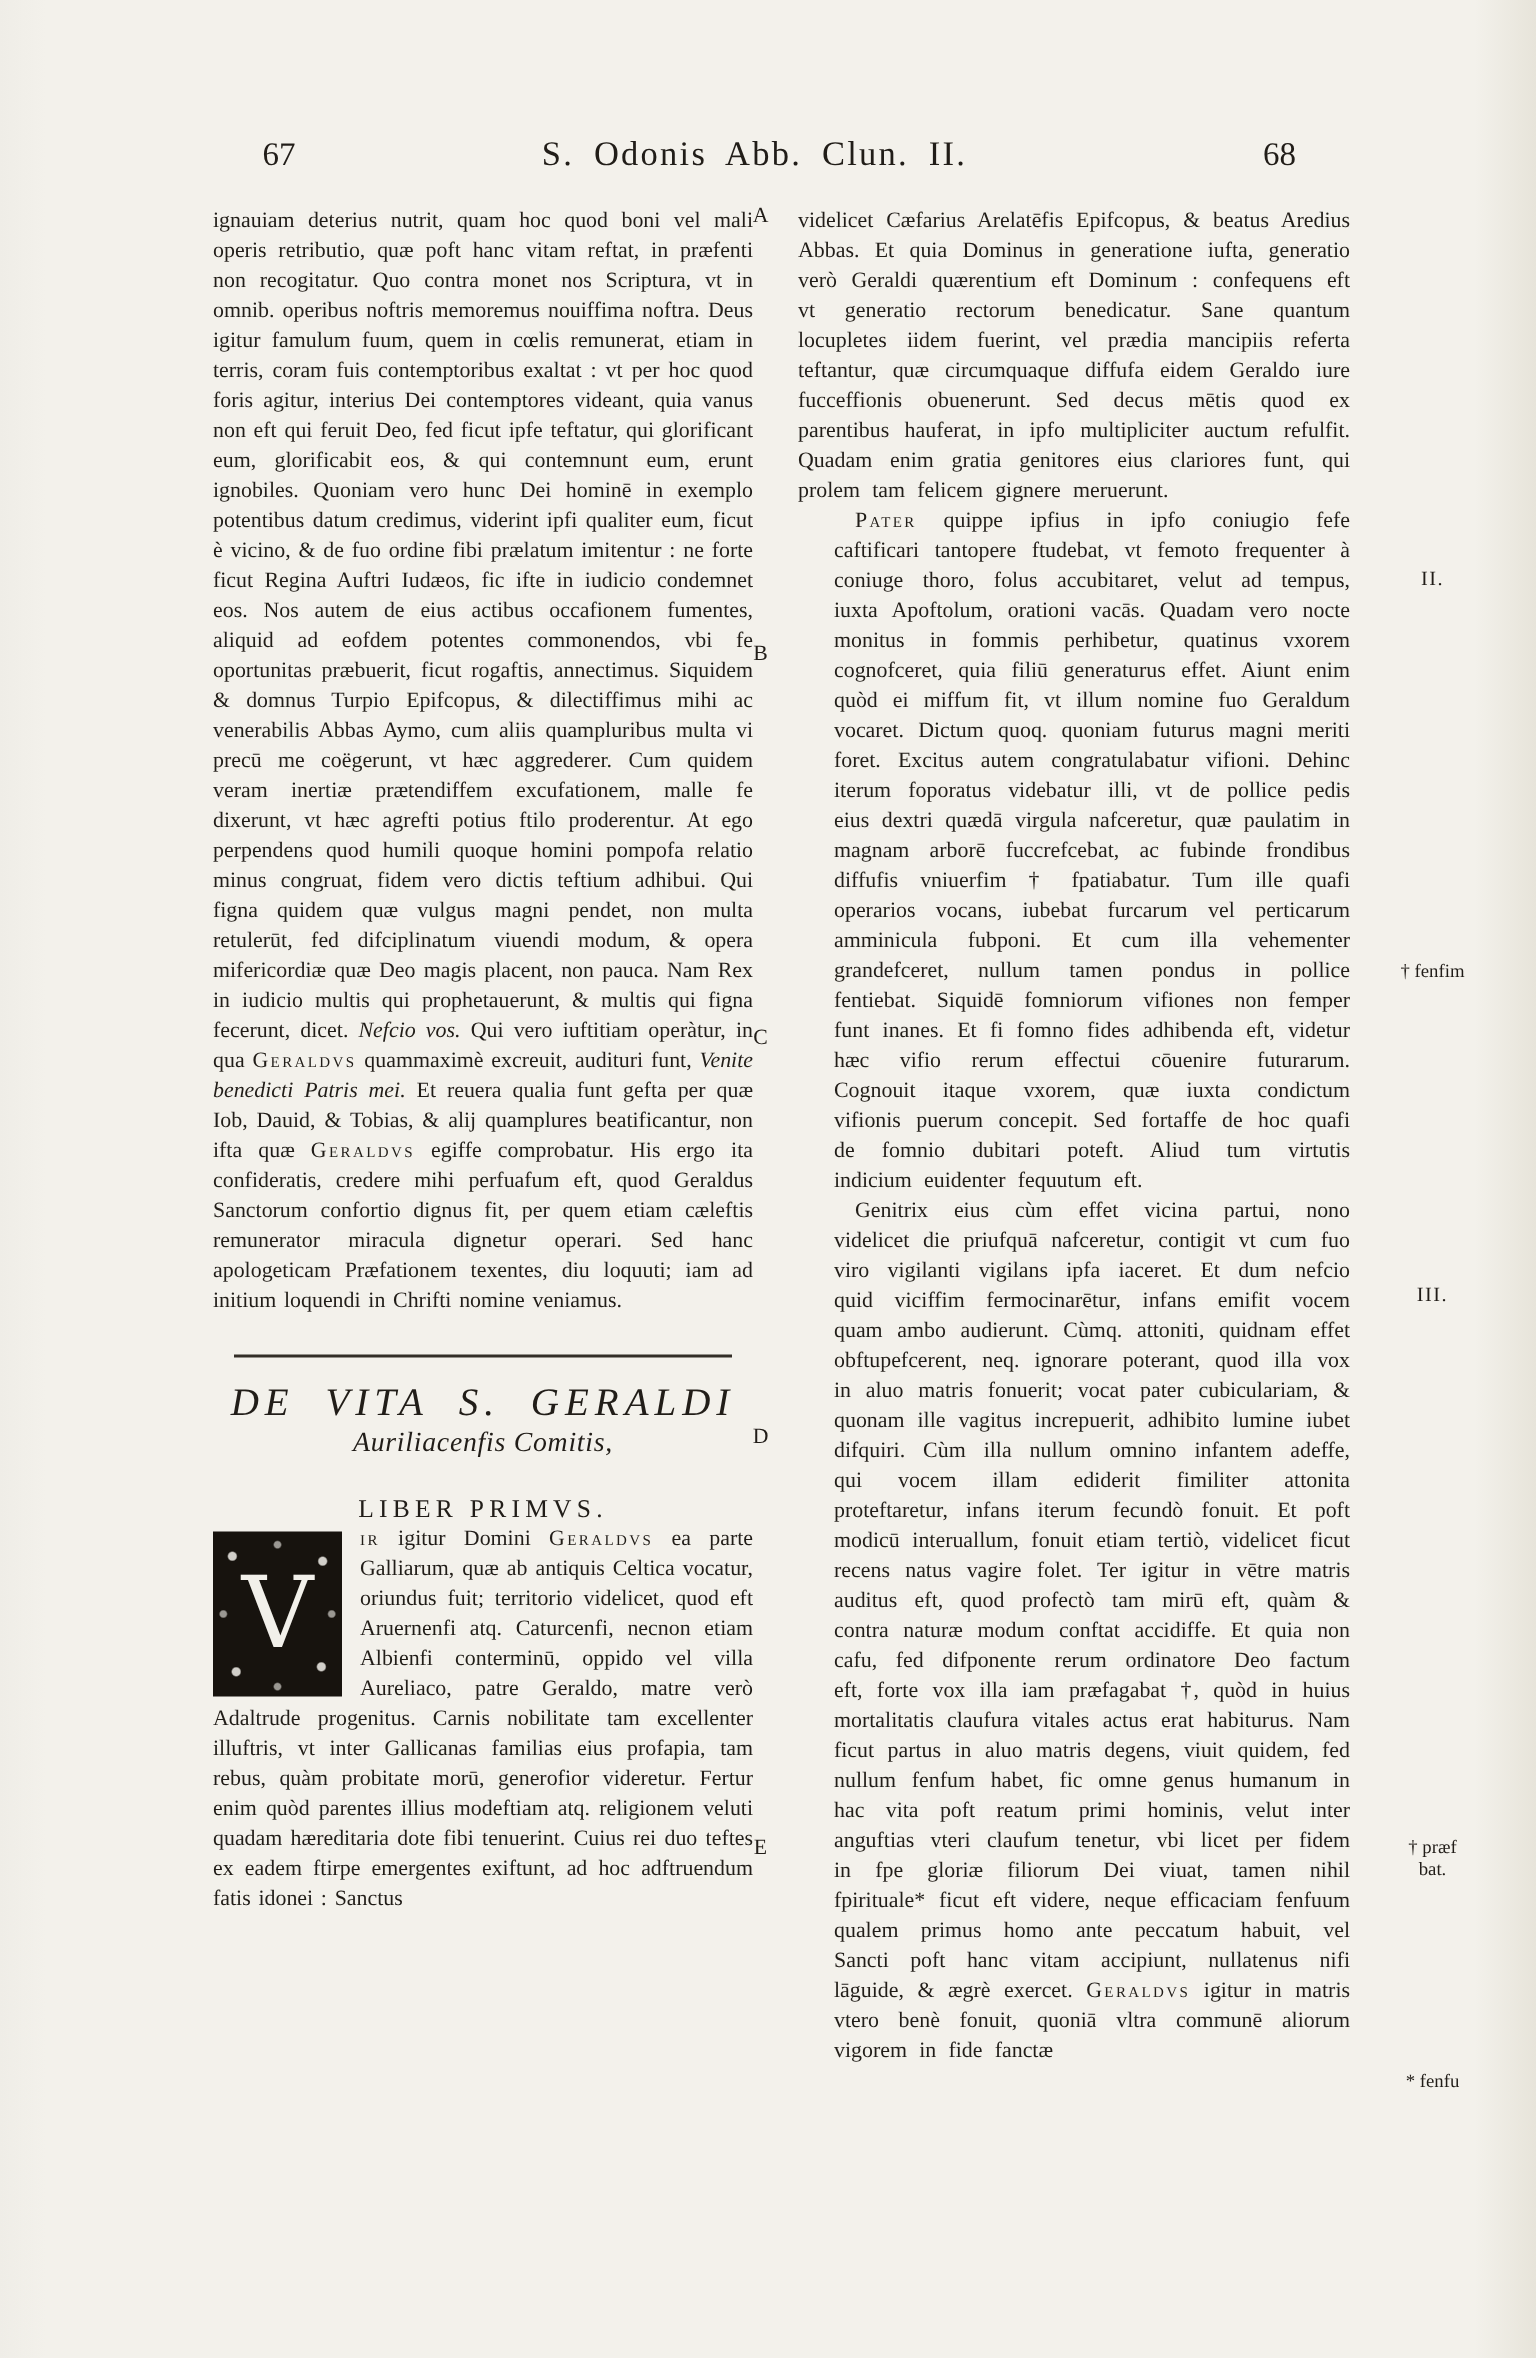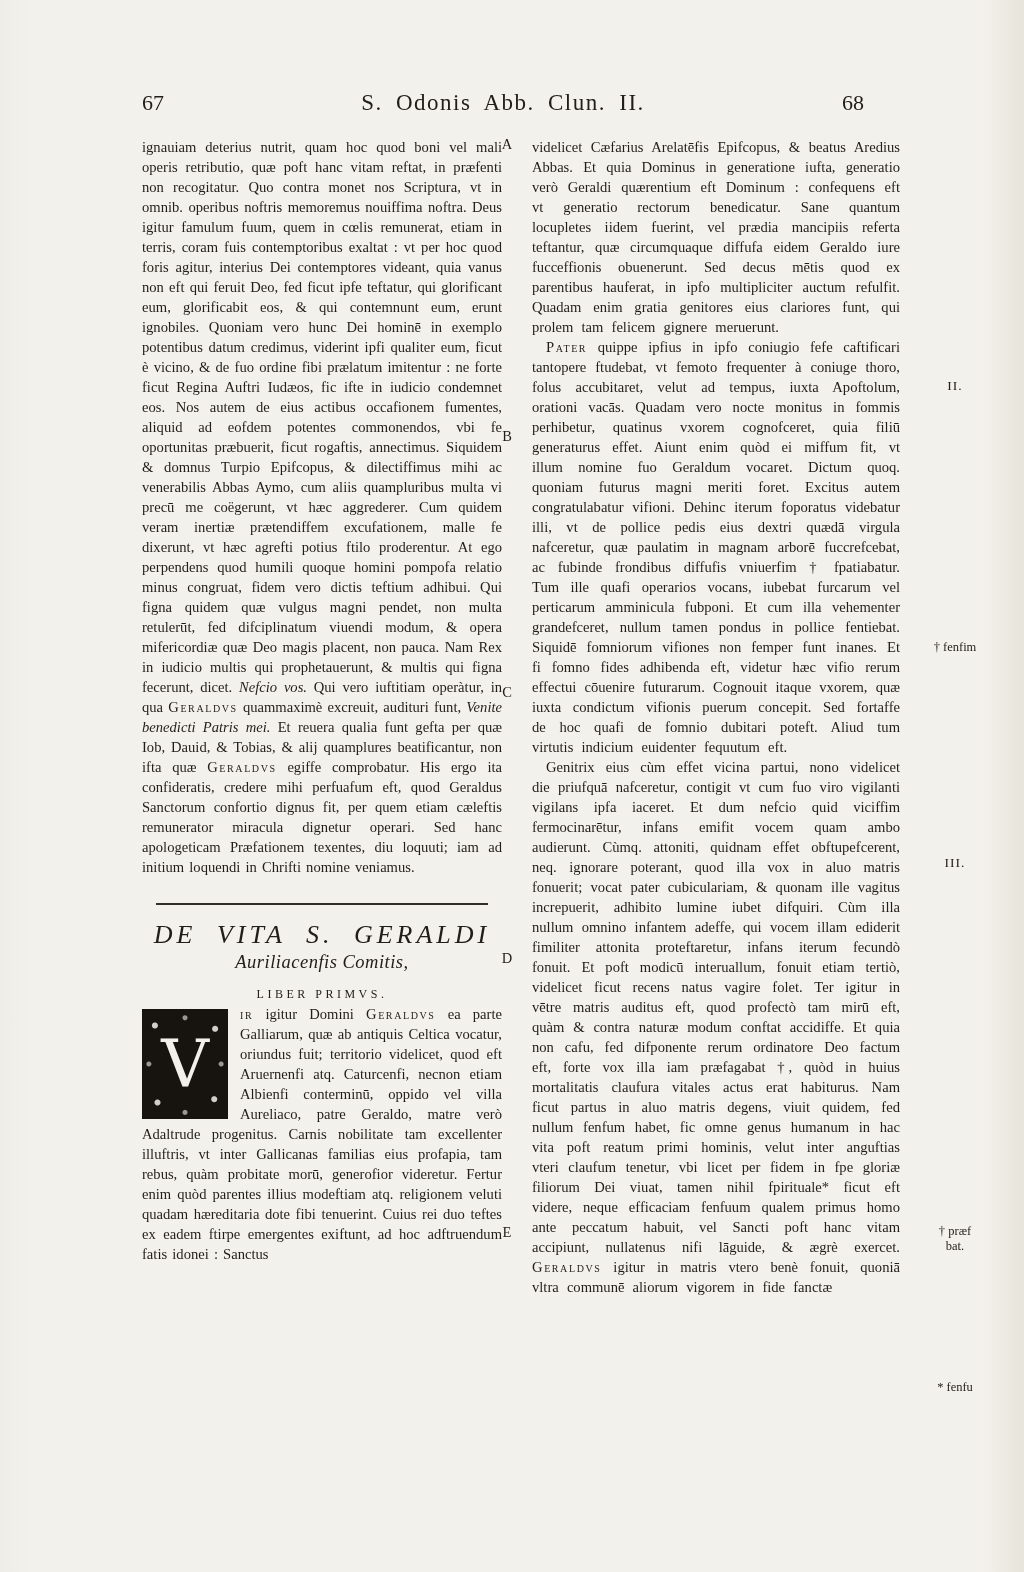--- a/index.html
+++ b/index.html
@@ -8,41 +8,41 @@
     width:1024px; height:1572px;
     background:linear-gradient(to right,#efede7 0,#f3f1eb 3%,#f3f1eb 96%,#e7e4da 100%);
     color:#211d18;
     font-family:"Liberation Serif","DejaVu Serif",serif;
     overflow:hidden;
   }
   .header {
     position:absolute; top:90px; left:142px; width:722px;
     display:flex; justify-content:space-between; align-items:baseline;
   }
-  .pagenum { font-size:22px; }
+  .pagenum { font-size:22px;margin-left:33px; }
   .running-title { font-size:23px; letter-spacing:1.5px; word-spacing:6px; }
   .col {
     position:absolute; top:137px;
     font-size:14.6px; line-height:20px;
     text-align:justify;
   }
   .col-left  { left:142px; width:360px; word-spacing:1.5px; }
   .col-right { left:532px; width:368px; word-spacing:4.5px; }
   .col p { margin:0; }
-  .col p.indent { text-indent:14px; }
+  .col p.indent { text-indent:14px;margin-left:24px; }
   .seg-i  { font-style:italic; }
   .seg-sc { font-variant:small-caps; letter-spacing:1.6px; }
   .section-heading { margin-top:26px; text-align:center; word-spacing:normal; }
   .rule { border:none; border-top:2px solid #332e27; width:92%; margin:0 auto 20px auto; }
   .sec-title {
     font-style:italic; font-size:26px; letter-spacing:4px; word-spacing:10px;
     white-space:nowrap;
   }
   .sec-subtitle { font-style:italic; font-size:18.5px; margin-top:7px; letter-spacing:0.5px; }
-  .sec-book { font-size:12px; letter-spacing:3.5px; margin-top:12px; }
+  .sec-book { font-size:17px; letter-spacing:3.5px; margin-top:24px; }
   .dropcap-par { margin-top:24px; }
   .dropcap {
     position:relative; float:left;
     width:86px; height:110px;
     background-color:#17130e;
     background-image:
       radial-gradient(circle at 15% 15%, rgba(242,240,234,.85) 2.5px, transparent 3.5px),
       radial-gradient(circle at 85% 18%, rgba(242,240,234,.85) 2.5px, transparent 3.5px),
       radial-gradient(circle at 18% 85%, rgba(242,240,234,.85) 2.5px, transparent 3.5px),
       radial-gradient(circle at 84% 82%, rgba(242,240,234,.85) 2.5px, transparent 3.5px),

